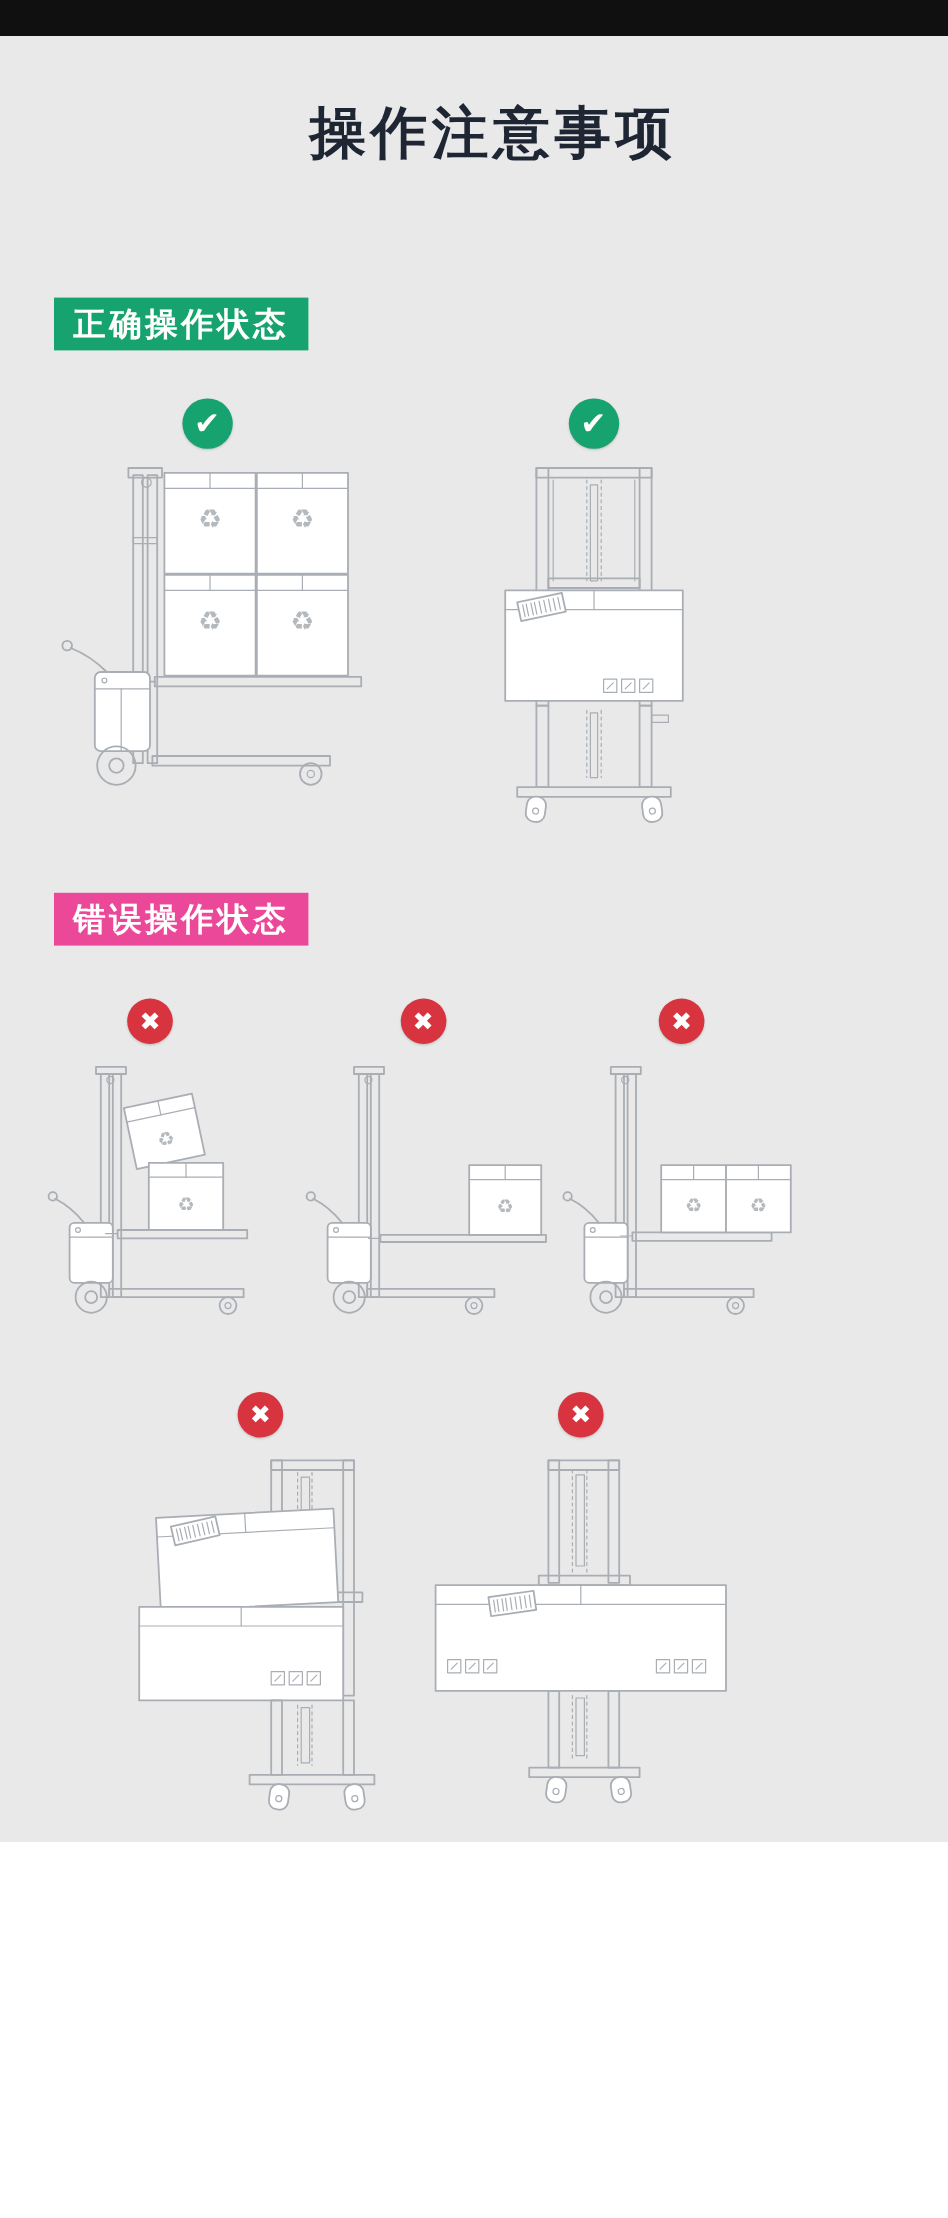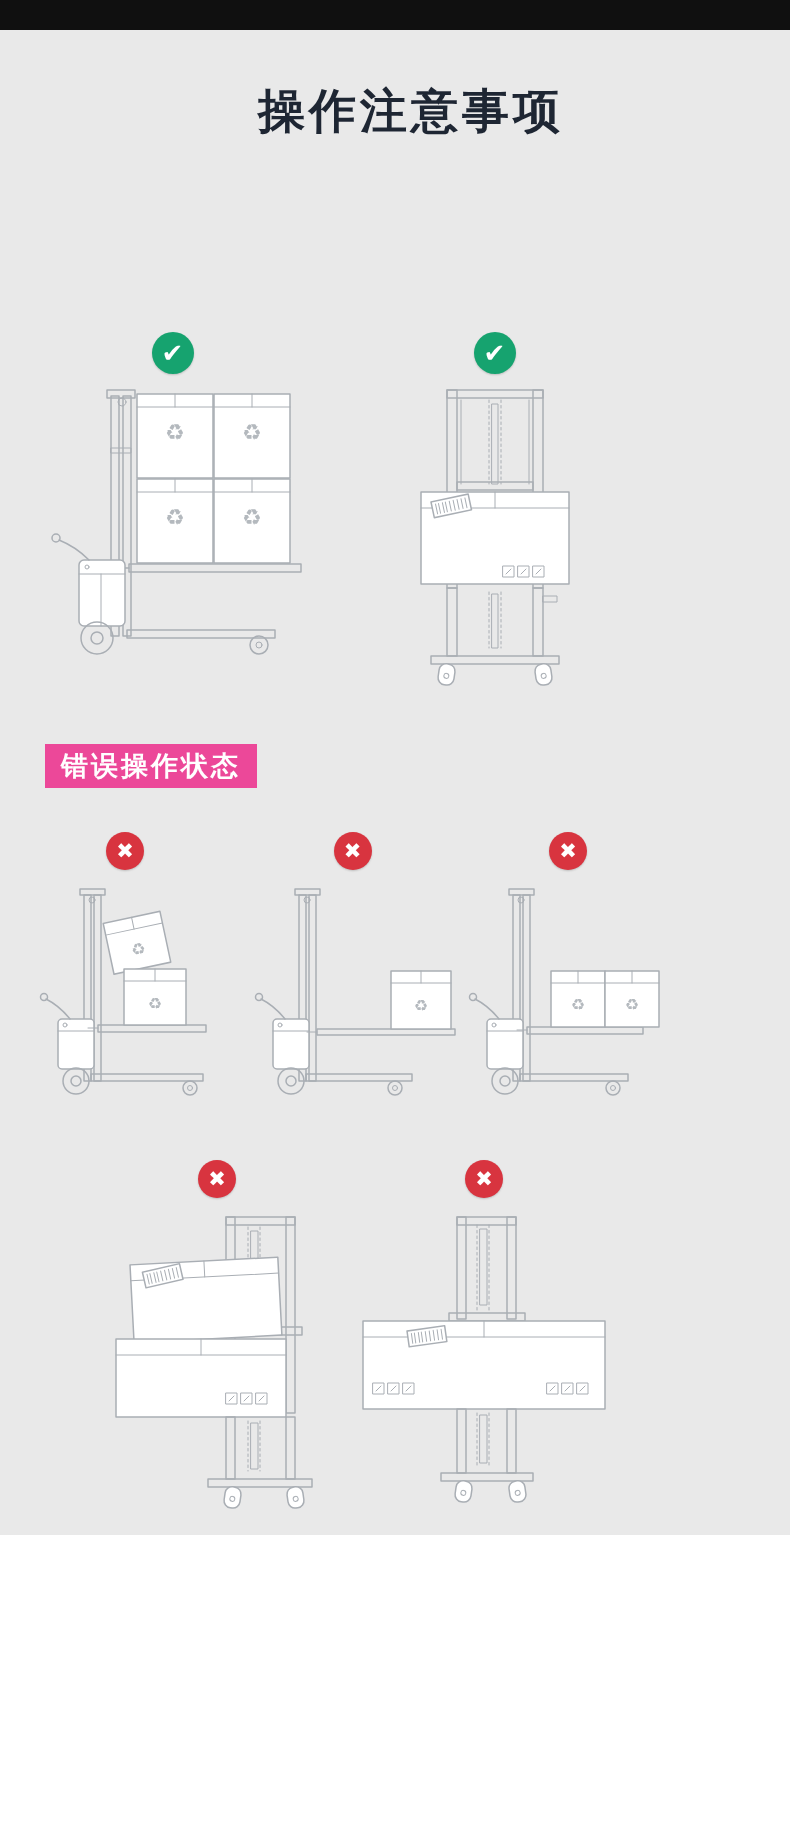--- a/index.html
+++ b/index.html
@@ -70,20 +70,21 @@
         <circle cx="-8" cy="186" r="13" class="la"></circle>
         <circle cx="-8" cy="186" r="5" class="la"></circle>
       </g>
     </defs>
   </svg>
 
   <div class="top-bar"></div>
 
   <h1 class="title">操作注意事项</h1>
 
+  <div class="badge green">正确操作状态</div>
   <div class="badge red">错误操作状态</div>
 
   <div class="fig" style="left:30px; top:332px; width:285px;">
     <div class="mark check">✔</div>
     <svg viewBox="0 0 280 310" width="280" height="310">
       <g>
         <rect x="78" y="12" width="8" height="240" class="la"></rect>
         <rect x="90" y="12" width="8" height="240" class="la"></rect>
         <rect x="74" y="6" width="28" height="8" class="la"></rect>
         <circle cx="89" cy="18" r="4" class="la thin"></circle>

